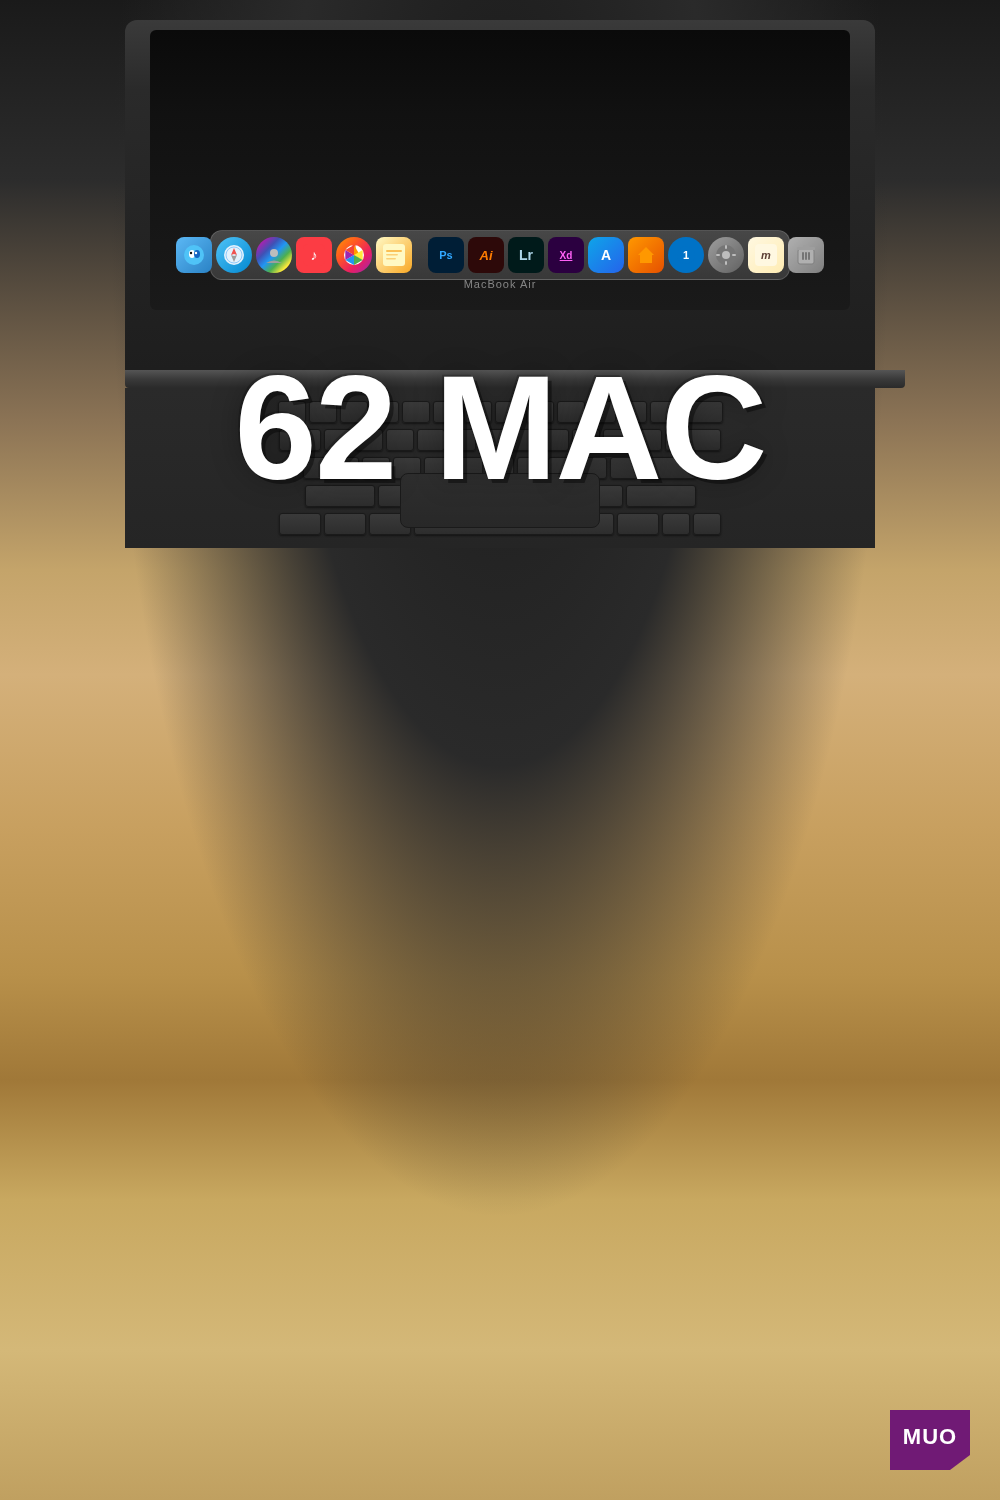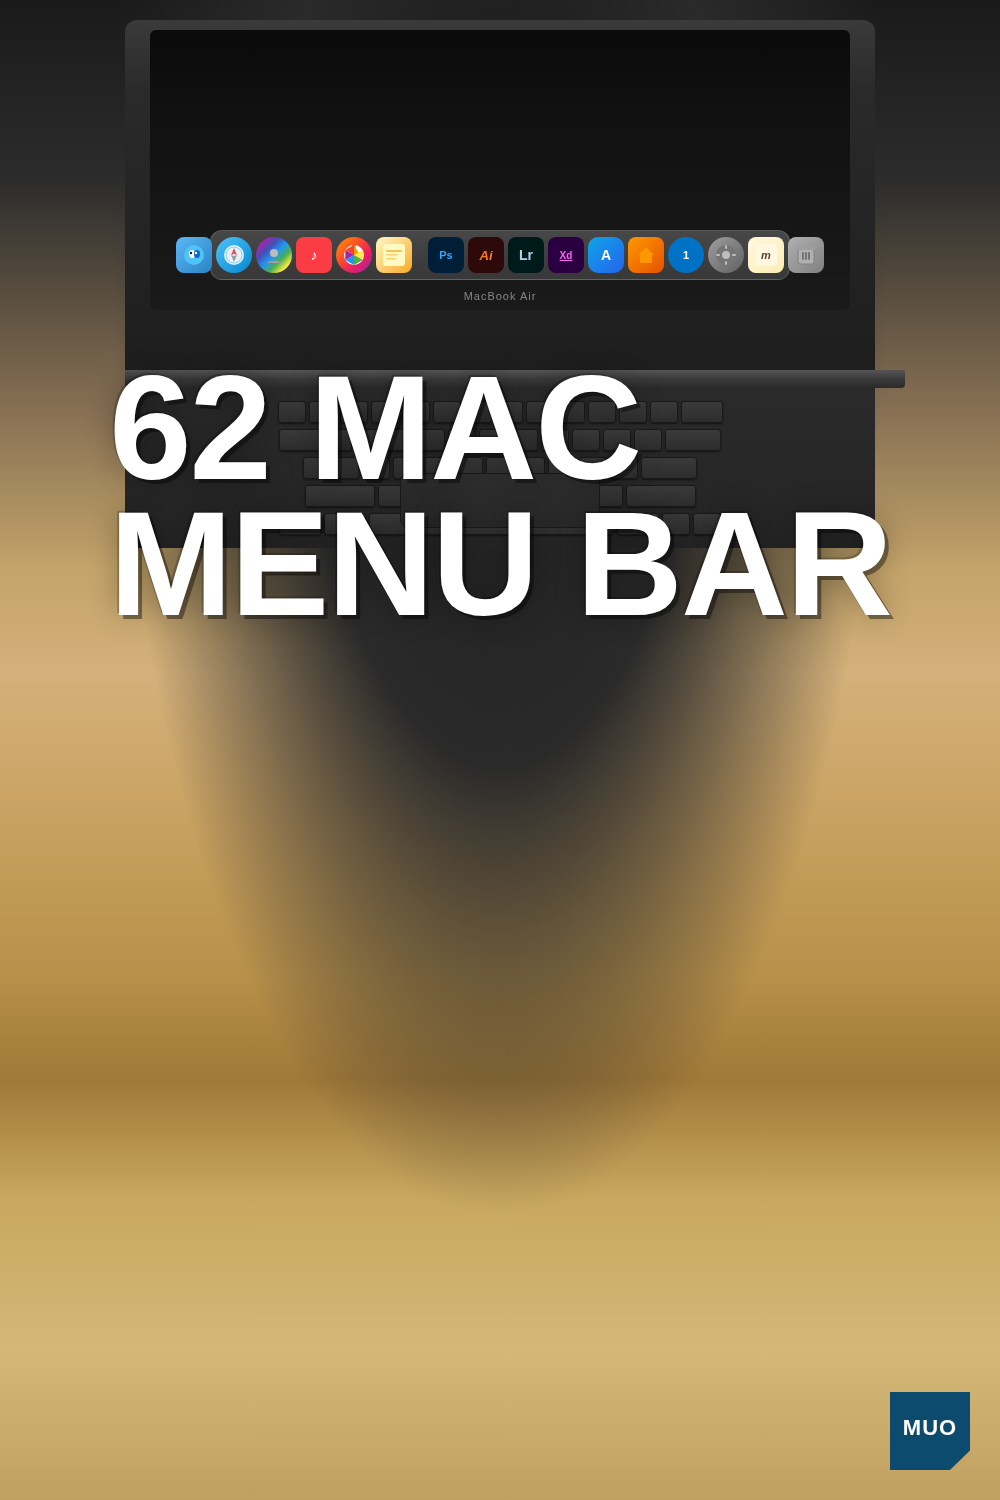--- a/index.html
+++ b/index.html
@@ -95,21 +95,21 @@
     .dock-icon.xd { background: #2b0040; color: #ff61f6; font-size: 10px; text-decoration: underline; }
     .dock-icon.appstore { background: linear-gradient(135deg, #0ea5e9, #2563eb); border-radius: 10px; }
     .dock-icon.home { background: linear-gradient(135deg, #ff9800, #e65100); }
     .dock-icon.onepass { background: linear-gradient(135deg, #0072c6, #0072c6); border-radius: 50%; }
     .dock-icon.system { background: linear-gradient(135deg, #9e9e9e, #616161); border-radius: 50%; }
     .dock-icon.mulleder { background: linear-gradient(135deg, #fff8e1, #ffecb3); }
     .dock-icon.trash { background: linear-gradient(135deg, #b0b0b0, #808080); }
 
     #macbook-label {
       position: absolute;
-      bottom: 8px;
+      bottom: 20px;
       left: 50%;
       transform: translateX(-50%);
       color: rgba(180,180,180,0.7);
       font-size: 11px;
       letter-spacing: 1px;
       white-space: nowrap;
     }
 
     #laptop-base {
       width: 780px;
@@ -192,22 +192,22 @@
         0 0 30px rgba(0,0,0,0.3);
       text-transform: uppercase;
     }
 
     
     #muo-logo {
       position: absolute;
       bottom: 30px;
       right: 30px;
       width: 80px;
-      height: 78px;
-      background: #0c4a6e;
+      height: 60px;
+      background: #701a75;
       display: flex;
       align-items: center;
       justify-content: center;
       clip-path: polygon(0 0, 100% 0, 100% 75%, 75% 100%, 0 100%);
     }
 
     #muo-text {
       font-family: Arial Black, Arial, sans-serif;
       font-size: 22px;
       font-weight: 900;
@@ -431,19 +431,18 @@
       <div class="key"></div>
       <div class="key"></div>
     </div>
     <div id="trackpad"></div>
   </div>
 </div>
 
 <div id="headline-overlay">
   <div id="headline-text">
     <div>62 MAC</div>
-    <div>MENU BAR</div>
   </div>
 </div>
 
 <div id="muo-logo">
   <span id="muo-text">MUO</span>
 </div>
 
 </body></html>

